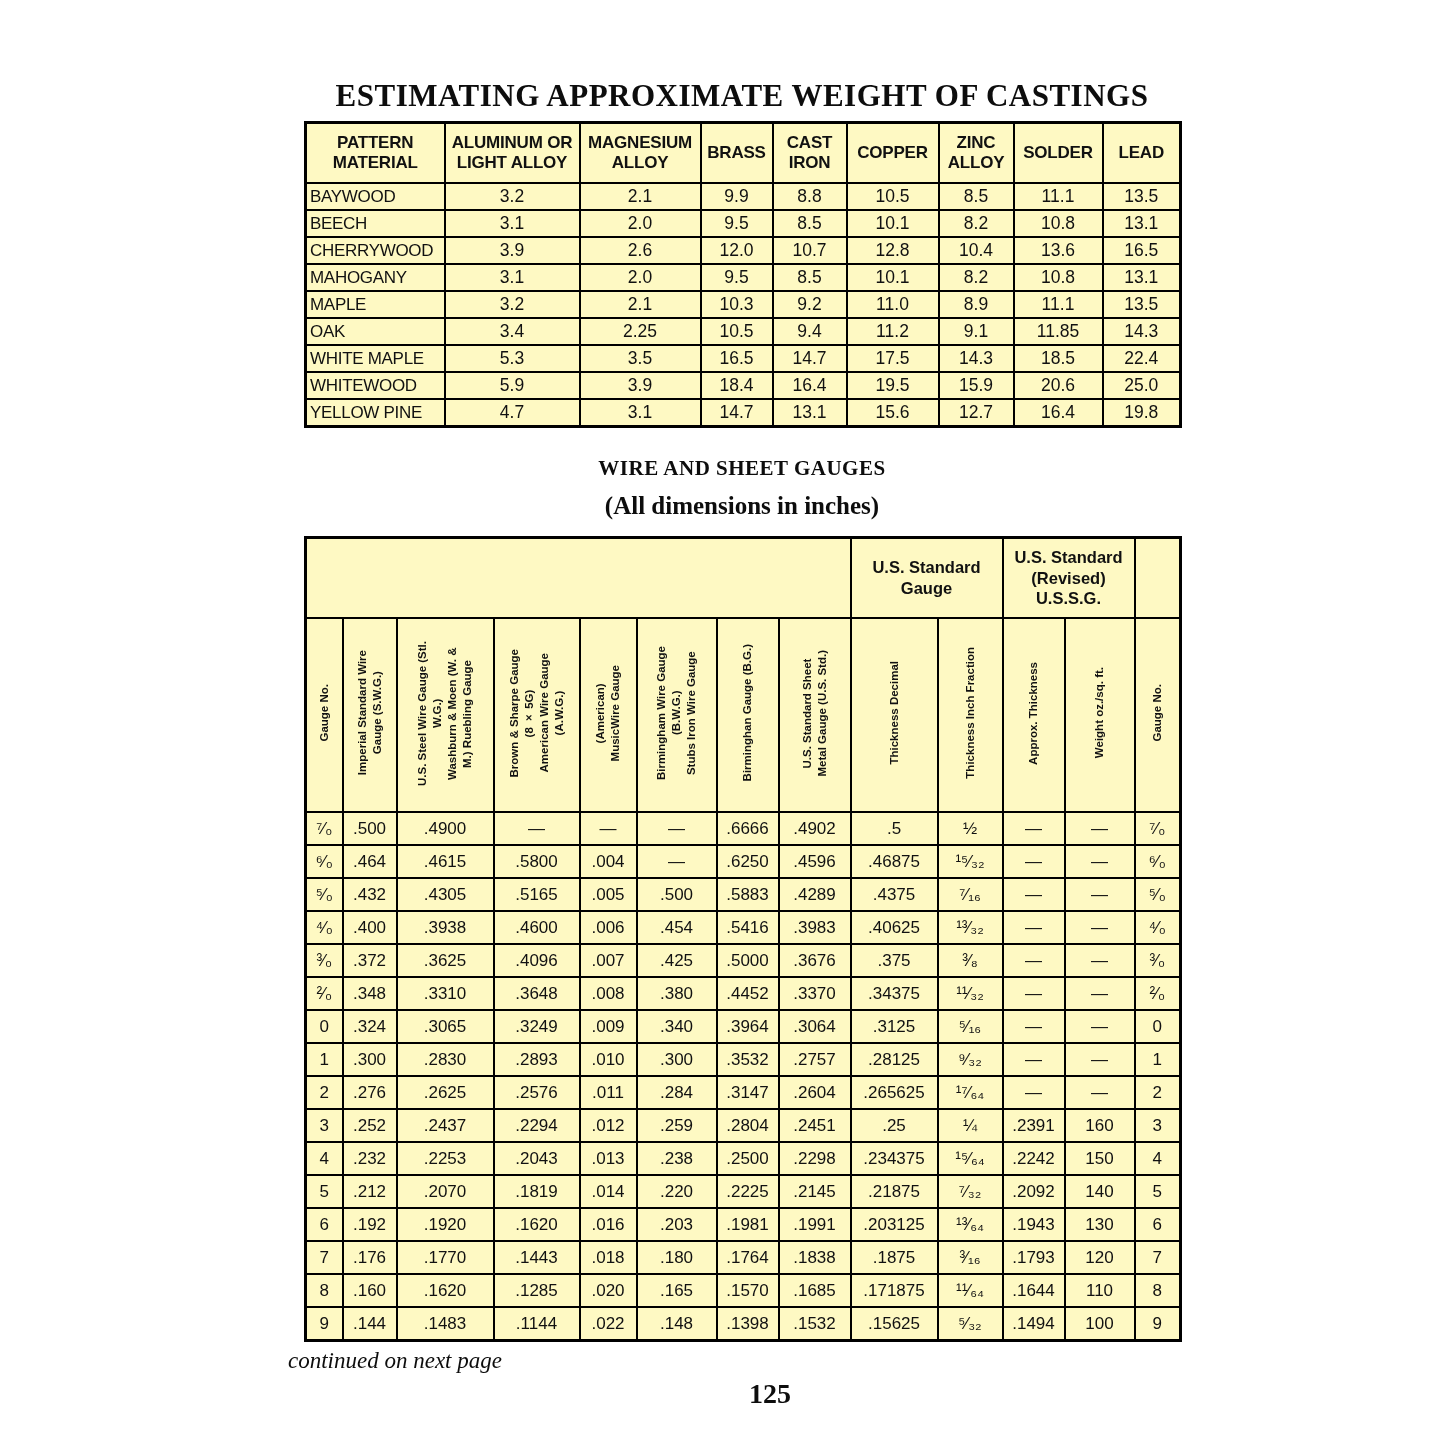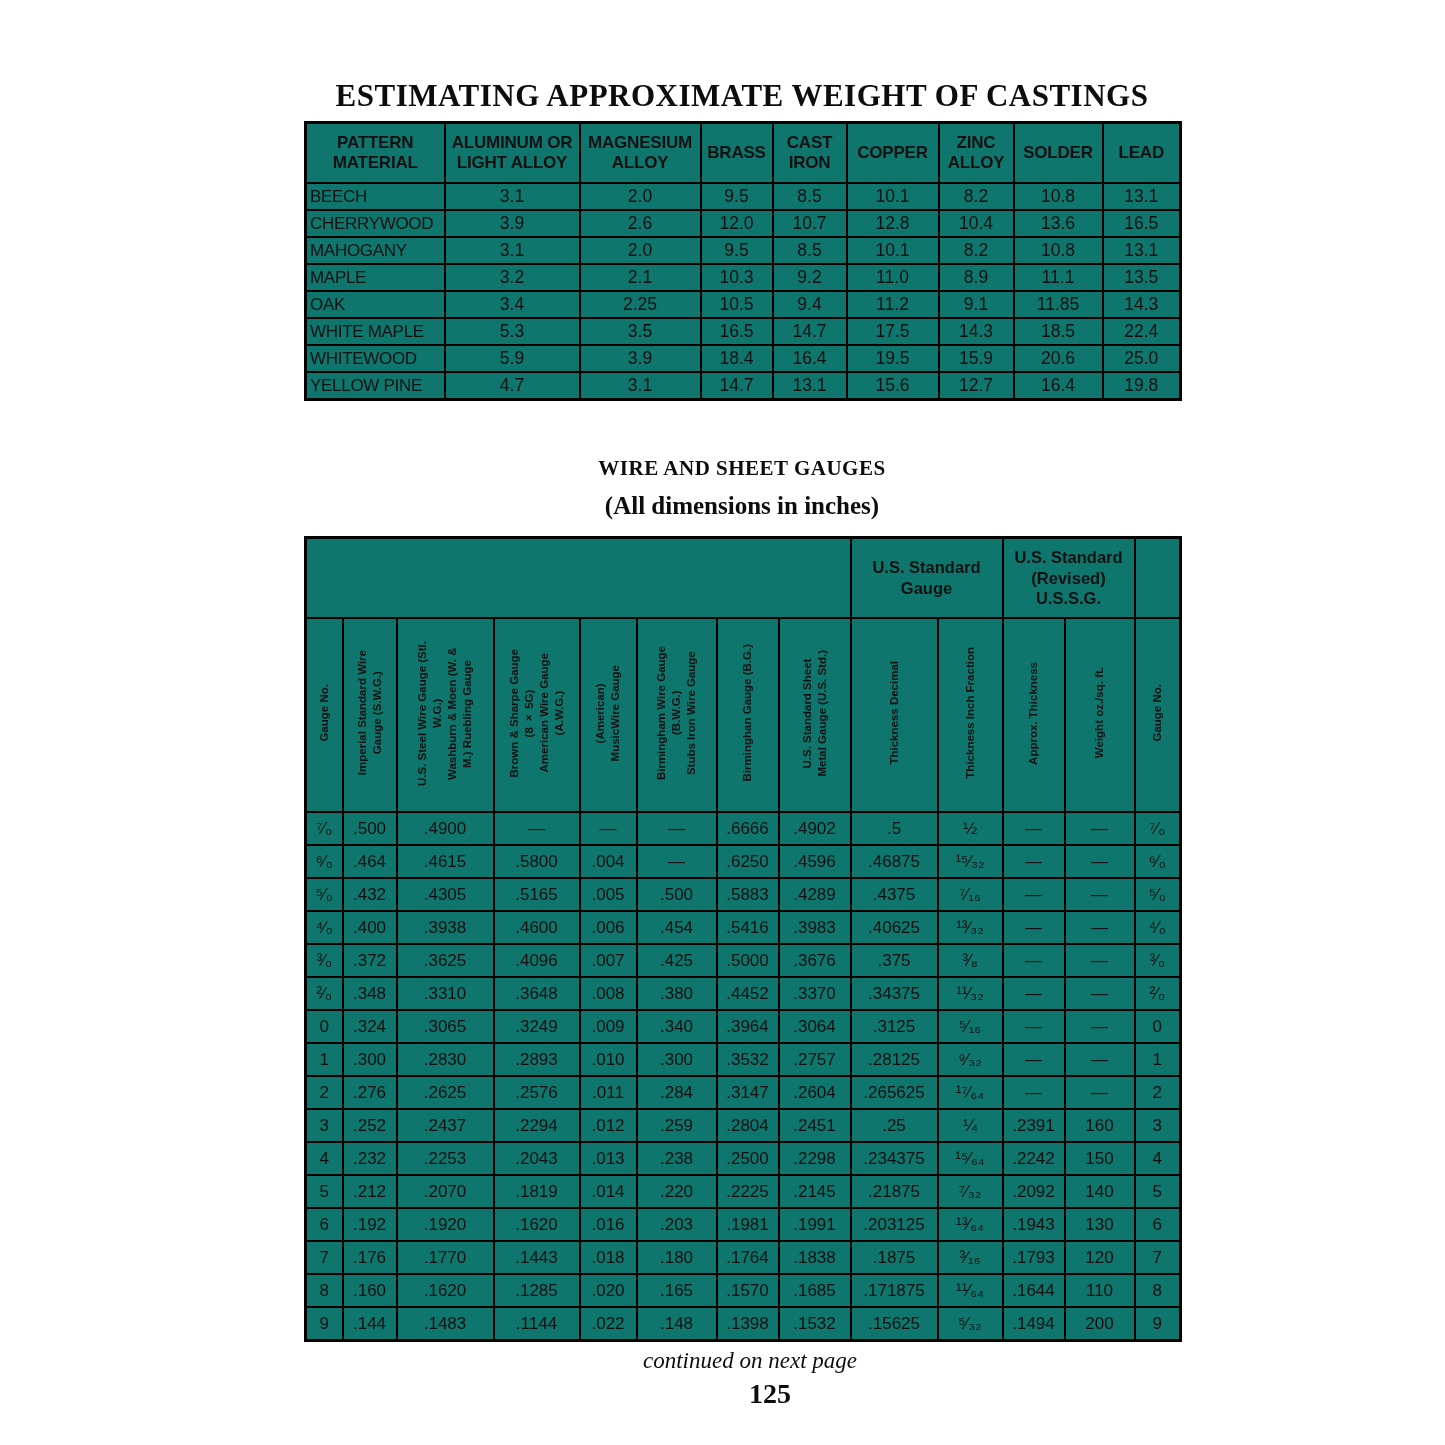--- a/index.html
+++ b/index.html
@@ -31,21 +31,21 @@
   #castings-title { top: 78px;  font-size: 31px; letter-spacing: 0.5px; }
   #gauges-title   { top: 456px; font-size: 21px; letter-spacing: 0.5px; }
   #gauges-subtitle{ top: 492px; font-size: 25px; }
 
   table {
     position: absolute;
     left: 304px;
     border-collapse: collapse;
     table-layout: fixed;
     border: 3px solid #000;
-    background: #0f766e;
+    background: #fef9c3;
   }
   th, td {
     border: 2px solid #000;
     text-align: center;
     vertical-align: middle;
     padding: 0;
     overflow: hidden;
   }
 
   
@@ -94,23 +94,23 @@
     letter-spacing: 0;
   }
   #gauges-table tbody td {
     height: 31px;
     font-size: 17px;
   }
 
   #continued-note {
     position: absolute;
     top: 1348px;
-    left: 312px;
+    left: 288px;
     width: 876px;
-    text-align: center;
+    text-align: left;
     font-family: "Liberation Serif", serif;
     font-style: italic;
     font-size: 23px;
     color: #0d0d0d;
   }
   #page-number {
     position: absolute;
     top: 1378px;
     left: 304px;
     width: 932px;
@@ -152,20 +152,31 @@
         <th>CAST
 IRON</th>
         <th>COPPER</th>
         <th>ZINC
 ALLOY</th>
         <th>SOLDER</th>
         <th>LEAD</th>
       </tr>
     </thead>
     <tbody>
+        <tr>
+          <td>BAYWOOD</td>
+          <td>3.2</td>
+          <td>2.1</td>
+          <td>9.9</td>
+          <td>8.8</td>
+          <td>10.5</td>
+          <td>8.5</td>
+          <td>11.1</td>
+          <td>13.5</td>
+        </tr>
         <tr>
           <td>BEECH</td>
           <td>3.1</td>
           <td>2.0</td>
           <td>9.5</td>
           <td>8.5</td>
           <td>10.1</td>
           <td>8.2</td>
           <td>10.8</td>
           <td>13.1</td>
@@ -537,21 +548,21 @@
           <td>.144</td>
           <td>.1483</td>
           <td>.1144</td>
           <td>.022</td>
           <td>.148</td>
           <td>.1398</td>
           <td>.1532</td>
           <td>.15625</td>
           <td>⁵⁄₃₂</td>
           <td>.1494</td>
-          <td>200</td>
+          <td>100</td>
           <td>9</td>
         </tr>
       </tbody>
   </table>
 
   <div id="continued-note">continued on next page</div>
   <div id="page-number">125</div>
 
 </div>
 

